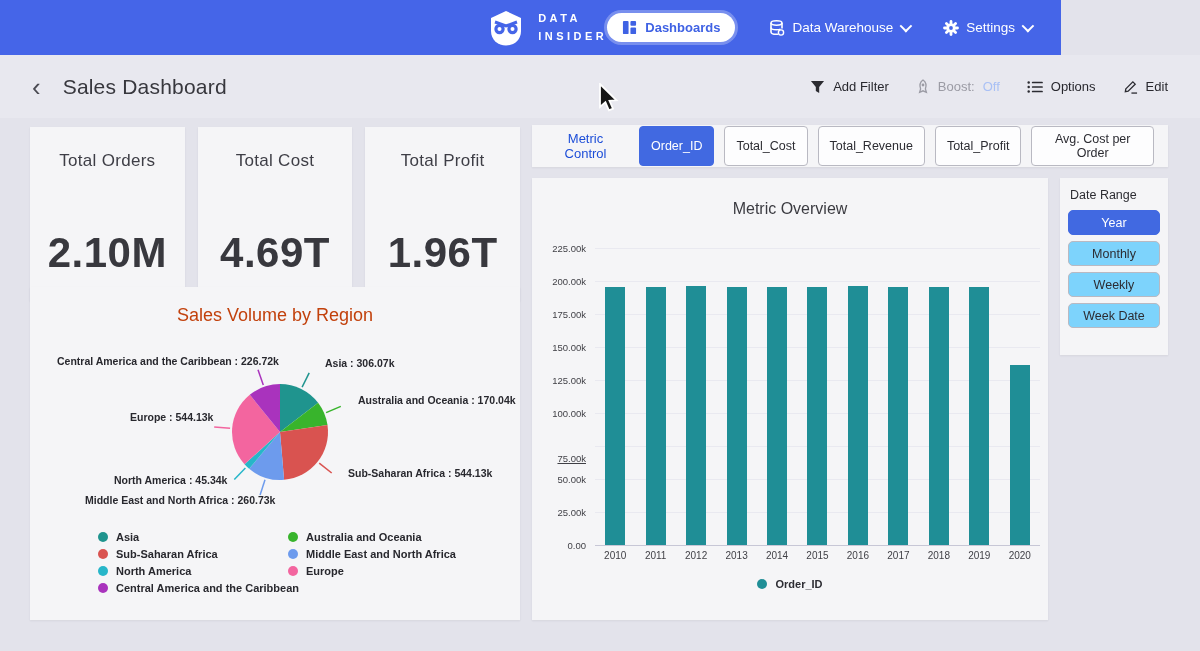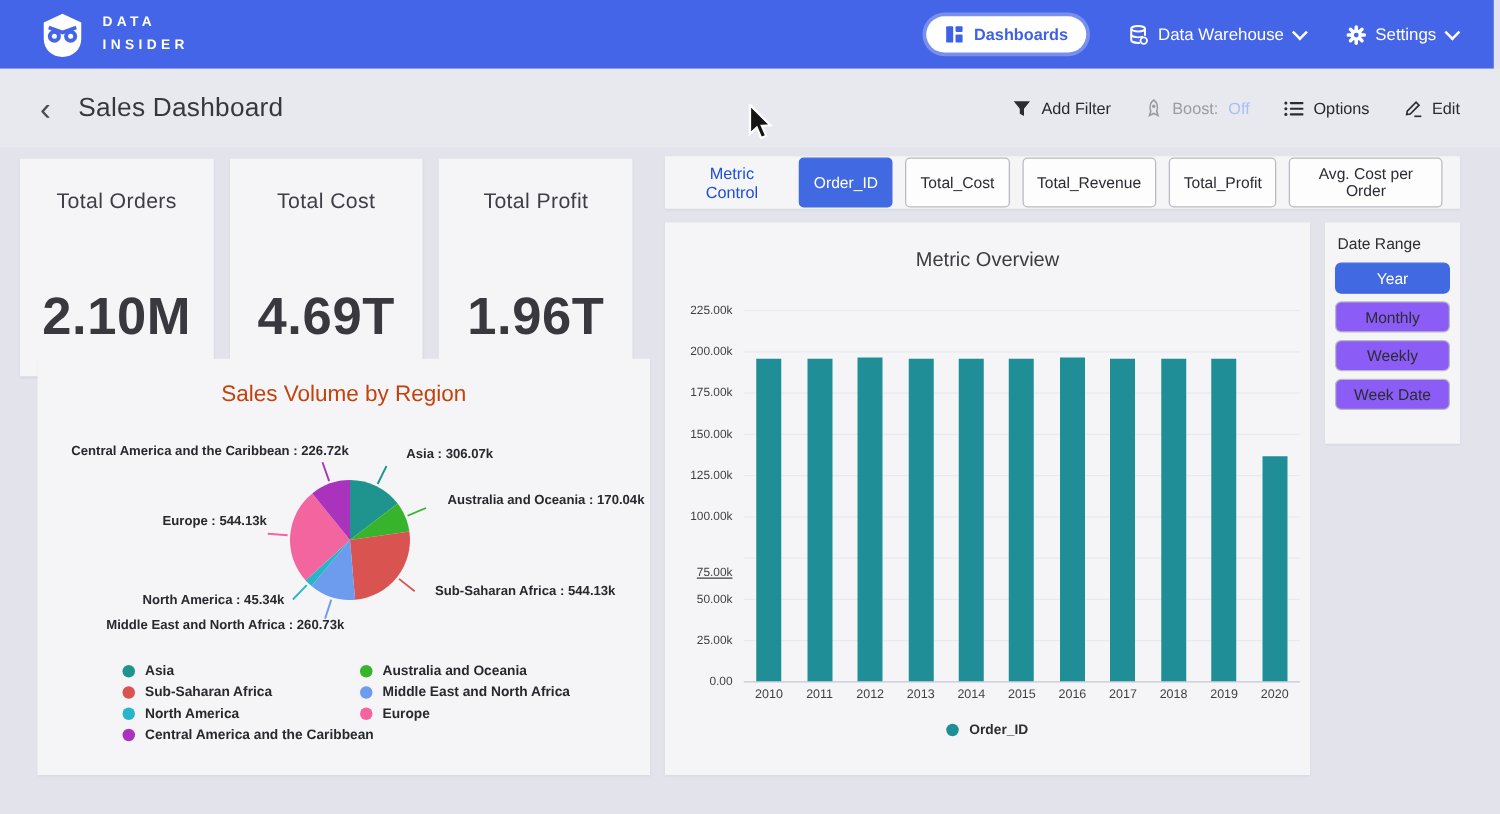--- a/index.html
+++ b/index.html
@@ -1,22 +1,22 @@
 <!DOCTYPE html>
 <html><head>
 <meta charset="utf-8">
 <style>
   * { margin:0; padding:0; box-sizing:border-box; }
   html,body { width:1200px; height:651px; }
   body { font-family:"Liberation Sans", sans-serif; background:#e3e3eb; overflow:hidden; }
   .stage { position:relative; width:1200px; height:651px; background:#e3e3eb; }
 
   
-  .topbar { position:absolute; left:0; top:0; width:1195px; height:55px; background:#4565e8;
-            display:flex; align-items:center; justify-content:space-between; padding:0 30px; }
+  .topbar { position:absolute; left:0; top:0; width:1061px; height:55px; background:#4565e8;
+            display:flex; align-items:center; justify-content:flex-end; padding:0 30px; }
   .brand { display:flex; align-items:center; gap:12px; }
   .brand-text { color:#fff; font-size:11px; font-weight:bold; letter-spacing:3.5px; line-height:1.55; }
   .nav-right { display:flex; align-items:center; gap:34px; }
   .nav-pill { display:flex; align-items:center; gap:8px; background:#fff; color:#3f62e4;
               border:none; border-radius:17px; padding:7px 15px; font-size:13px; font-weight:bold;
               box-shadow:0 0 0 3px rgba(255,255,255,0.28); font-family:inherit; }
   .nav-item { display:flex; align-items:center; gap:7px; color:#fff; font-size:13.5px; font-weight:500; }
   .chev { width:9px; height:9px; border-right:2px solid #fff; border-bottom:2px solid #fff;
           transform:rotate(45deg) translateY(-2px); display:inline-block; }
 
@@ -27,21 +27,21 @@
   .page-title { font-size:21px; font-weight:400; color:#37373d; letter-spacing:.2px; }
   .toolbar { margin-left:auto; display:flex; align-items:center; gap:27px; }
   .tool-item { display:flex; align-items:center; gap:8px; font-size:13px; color:#28282e; font-weight:500; }
   .tool-item .muted { color:#9b9ba4; }
   .boost-off { color:#a9c0f5; }
 
   
   .card { position:absolute; background:#f5f5f7; box-shadow:0 1px 2px rgba(40,40,60,.07); }
 
   
-  .kpi-row { position:absolute; left:16px; top:127px; width:490px; height:174px;
+  .kpi-row { position:absolute; left:30px; top:127px; width:490px; height:174px;
              display:grid; grid-template-columns:repeat(3,1fr); gap:13px; }
   .kpi-card { background:#f5f5f7; box-shadow:0 1px 2px rgba(40,40,60,.07);
               display:flex; flex-direction:column; align-items:center; justify-content:center; gap:14px; }
   .kpi-label { font-size:17px; color:#3e3e46; font-weight:500; letter-spacing:.3px; }
   .kpi-value { font-size:42px; font-weight:bold; color:#38383e; letter-spacing:.5px;margin-top:44px; }
 
   
   .metric-strip { left:532px; top:125px; width:636px; height:42px;
                   display:flex; align-items:center; gap:10px; padding:0 14px; }
   .metric-label { font-size:13px; color:#1d4ed8; margin-right:4px;text-align:center; }
@@ -65,21 +65,21 @@
   .xlabel { flex:1; text-align:center; font-size:10px; color:#3f3f45; }
   .bar-legend { position:absolute; left:0; top:400px; width:100%;
                 display:flex; align-items:center; justify-content:center; gap:8px; }
   .dot { width:10px; height:10px; border-radius:50%; }
   .bar-legend .lg-text { font-size:11px; font-weight:bold; color:#2c2c32; }
 
   
   .date-panel { left:1060px; top:178px; width:108px; height:177px; padding:10px 8px; }
   .date-label { font-size:12.5px; color:#2c2c32; margin:0 0 8px 2px; }
   .date-btn { display:block; width:92px; height:25px; margin:0 0 6px 0; border-radius:5px;
-              border:1px solid #b9b9c2; background:#8b5cf6; color:#2c2c32; font-size:12.5px;
+              border:1px solid #b9b9c2; background:#7dd3fc; color:#2c2c32; font-size:12.5px;
               font-family:inherit; }
   .date-btn.selected { background:#4169e1; border-color:#4169e1; color:#fff; }
 
   
   .pie-card { left:30px; top:287px; width:490px; height:333px; }
   .pie-title { text-align:center; font-size:18px; color:#c2410c; padding-top:18px; }
   .pie-svg { position:absolute; left:0; top:0; width:490px; height:333px; }
   .pie-label { position:absolute; font-size:10.5px; font-weight:bold; color:#28282e; white-space:nowrap; }
   .pie-legend-col { position:absolute; top:244px; }
   .pl-item { display:flex; align-items:center; gap:8px; margin-bottom:5px; }

